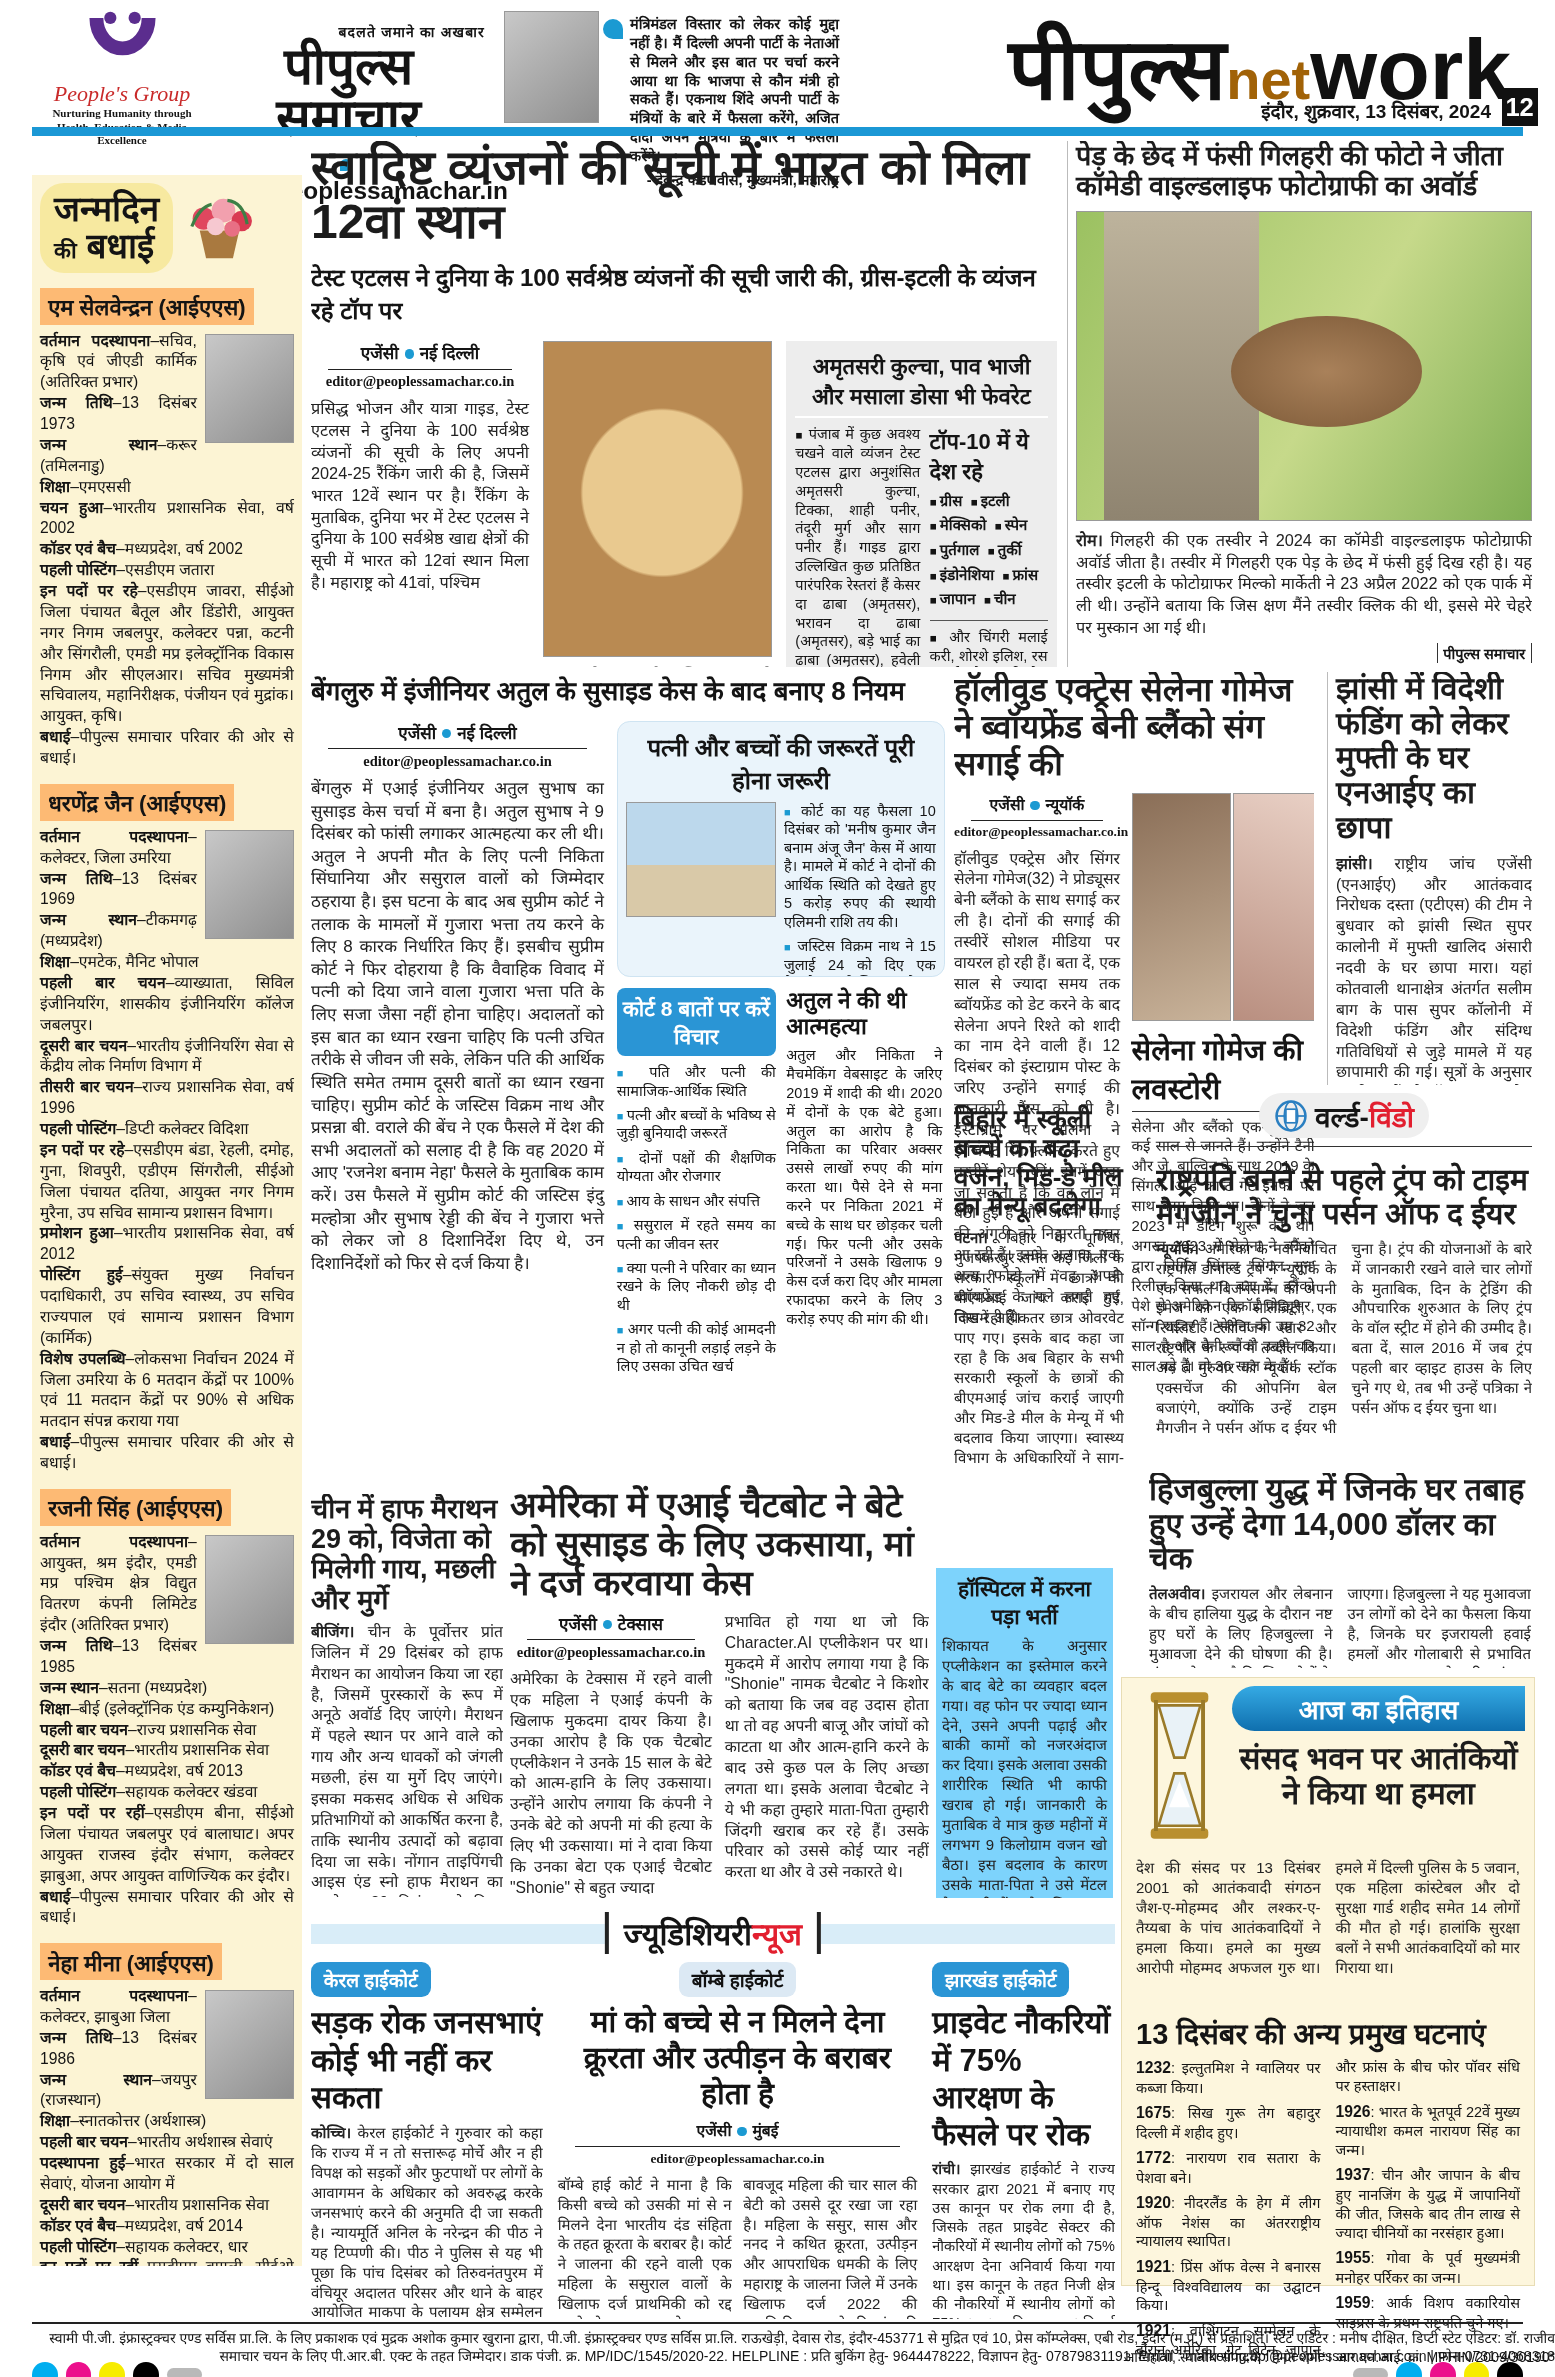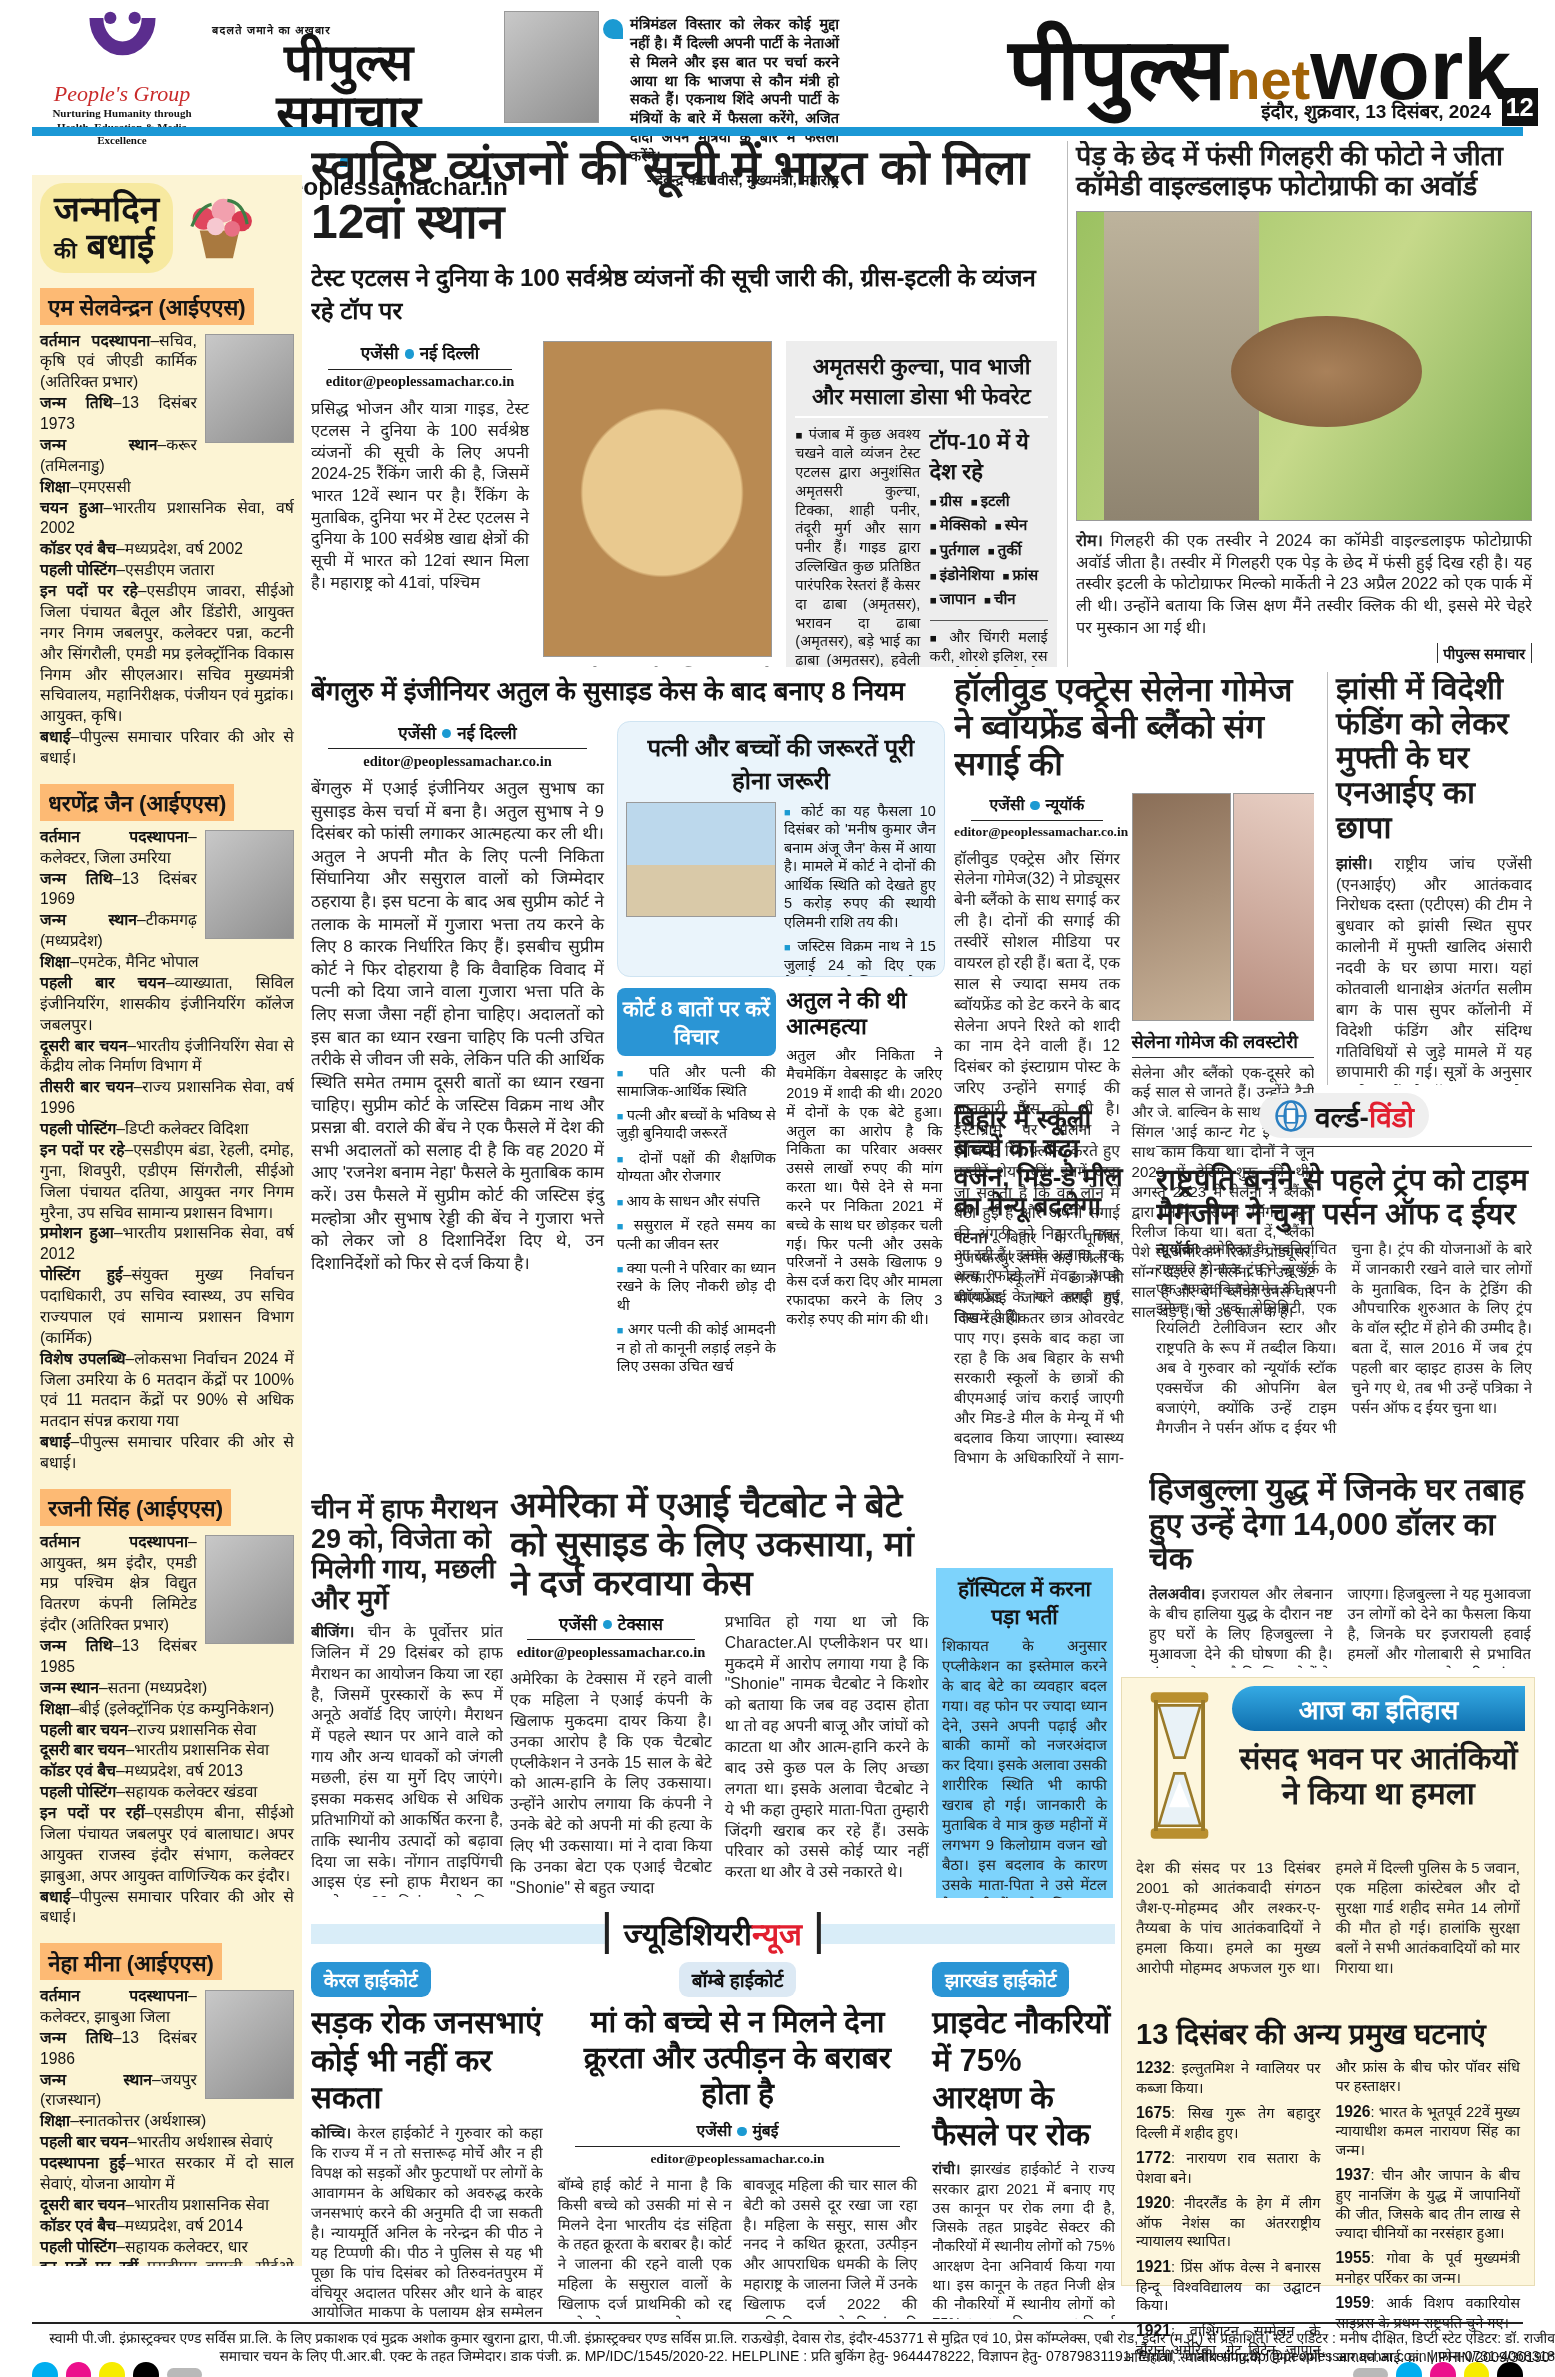--- a/index.html
+++ b/index.html
@@ -11,21 +11,21 @@
   .cols2{column-count:2;column-gap:15px}
   .dl{font-weight:bold}
   .byline{font-weight:bold;font-size:17px;text-align:center}
   .byline::after{content:"";display:block;border-bottom:1.7px solid #222;margin:4.6px 17.4px 3.5px}
   .byline .bdot{display:inline-block;width:9.3px;height:9.3px;border-radius:50%;background:#1b9ad2;margin:0 5.8px 1.2px;vertical-align:middle}
   .editor{font-family:"Liberation Serif","DejaVu Serif",serif;font-weight:bold;font-size:14.5px;text-align:center;margin-bottom:8.1px}
   .photo{background:linear-gradient(140deg,#c8c8c8,#8e8e8e);border:0.6px solid #999}
   
   .pg-name{font-family:"Liberation Serif",serif;font-style:italic;color:#c92a2a;font-size:22px;text-align:center;margin-top:2.3px}
   .pg-tag{font-family:"Liberation Serif",serif;font-weight:bold;font-size:11px;text-align:center;line-height:1.25}
-  .ps-tag{font-size:11px;font-weight:bold;letter-spacing:1.2px;text-align:left}
+  .ps-tag{font-size:14px;font-weight:bold;letter-spacing:1.2px;text-align:right}
   .ps-title{font-size:51px;font-weight:bold;text-align:center;line-height:1}
   .ps-web{font-size:24.4px;font-weight:bold;text-align:center;margin-top:5.8px}
   .ps-web .wdot{display:inline-block;width:11.6px;height:11.6px;border-radius:50% 50% 50% 0;background:#1b9ad2;margin-right:4.6px}
   .quote-text{font-size:14.5px;font-weight:bold;line-height:1.3;text-align:justify}
   .quote-attr{font-size:14.5px;font-weight:bold;text-align:right;margin-top:3.5px}
   .qmark{position:absolute;left:-27px;top:3.5px;width:20px;height:20px;background:#1b9ad2;border-radius:50% 50% 0 50%}
   .brand{text-align:right;white-space:nowrap}
   .brand .b1{font-size:86px;font-weight:bold;color:#111}
   .brand .b2{font-size:56px;font-weight:bold;color:#a16207}
   .brand .b3{font-size:86px;font-weight:bold;color:#111}
@@ -70,21 +70,21 @@
   .nb-row{display:flex;gap:8.1px}
   .blue-box-h{background:#2a95d5;color:#fff;font-size:21px;font-weight:bold;text-align:center;
               border-radius:8.1px;padding:5.8px 3.5px;margin-bottom:7px}
   .bb-list .bl{font-size:14.5px;line-height:1.28;margin-bottom:5.8px;text-align:justify}
   .bb-list .bl::before{content:"■ ";color:#1b9ad2;font-size:11px}
   .sub-h{font-size:22.6px;font-weight:bold;line-height:1.15;margin:0 0 5.8px}
   .small-body{font-size:14.5px;line-height:1.3;text-align:justify}
   
   #selena h1{font-size:33px}
   .sel-cols{display:flex;gap:11.6px;margin-top:10.5px}
-  .lov-t{font-size:18px;font-weight:bold;border-bottom:1.7px solid #333;padding-bottom:3.5px;margin:8.1px 0 4.6px}
+  .lov-t{font-size:29px;font-weight:bold;border-bottom:1.7px solid #333;padding-bottom:3.5px;margin:8.1px 0 4.6px}
   #jhansi{border-left:1.2px solid #bbb;padding-left:8.1px;box-sizing:border-box}
   #jhansi h1{font-size:31px;margin-bottom:8.1px}
   #bihar h1{font-size:26px;margin-bottom:7px}
   
   .ww-pill{background:#efefef;border-radius:23px;display:inline-flex;align-items:center;gap:7px;padding:3.5px 15px}
   .ww-t{font-size:28px;font-weight:bold}
   .ww-t .red{color:#e21f2f}
   #trump h1{font-size:30px;margin:9.3px 0 8.1px;border-bottom:0}
   .topline{border-top:1.7px solid #333;padding-top:7px}
   #hez h1{font-size:31px;margin-bottom:7px}

